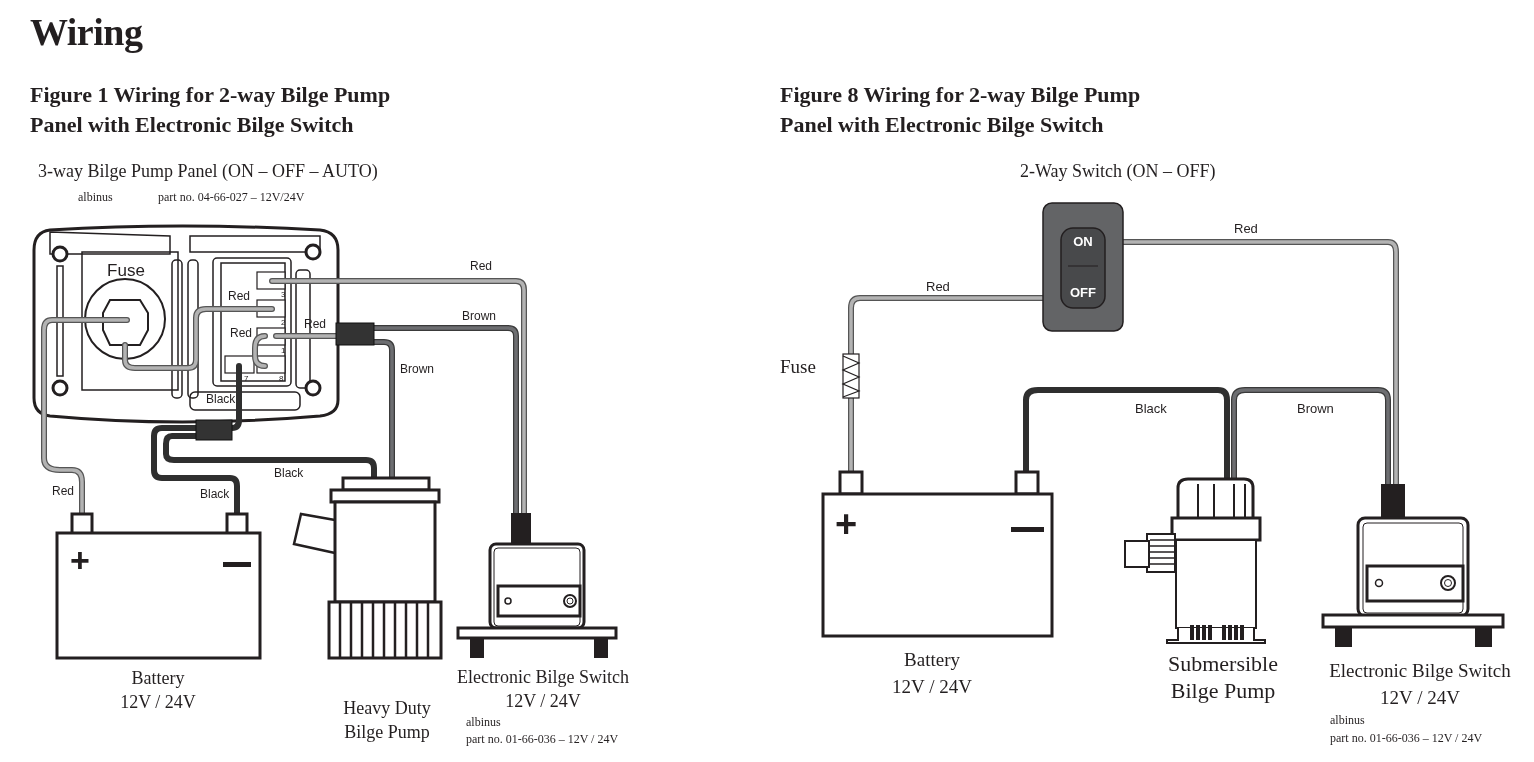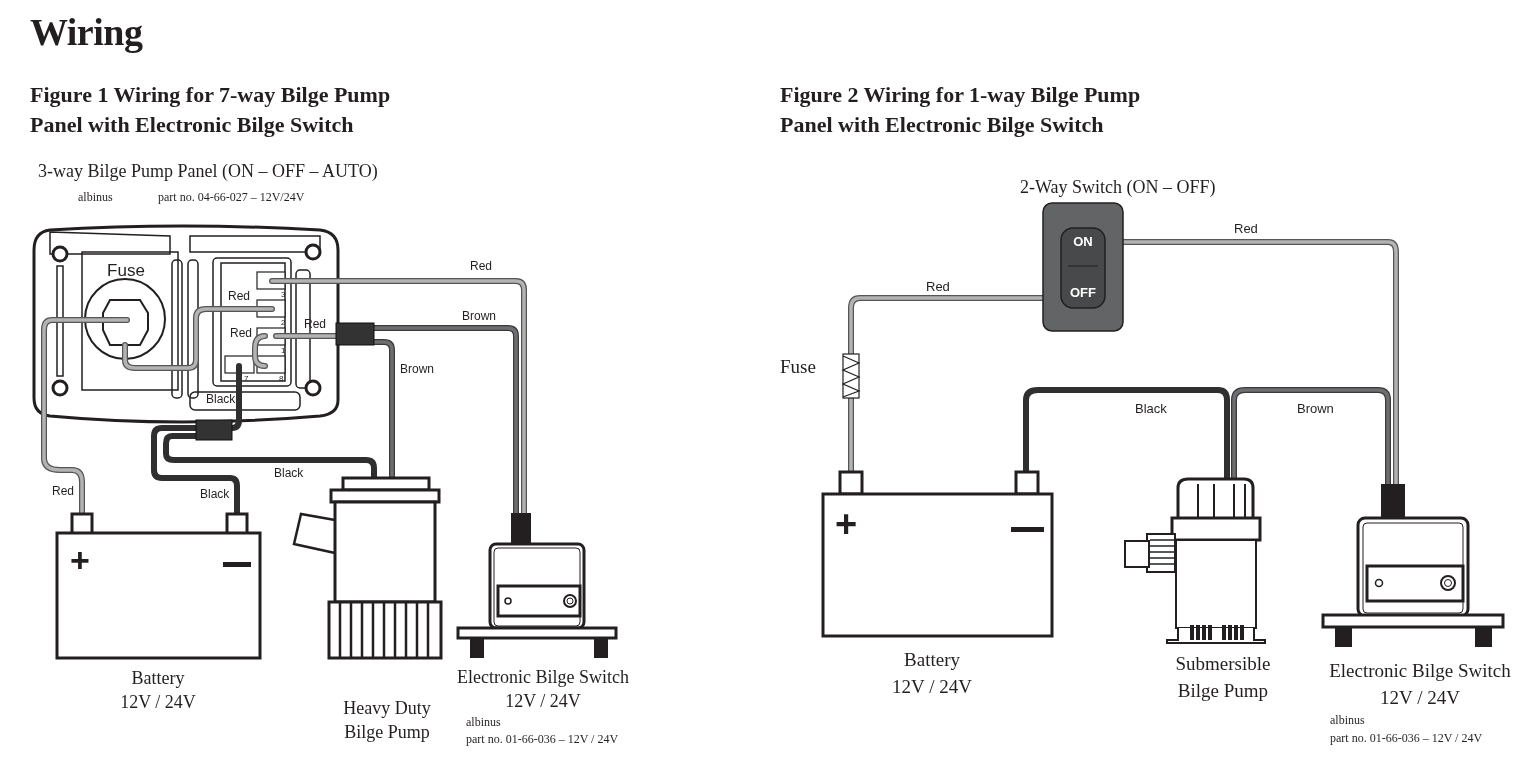--- a/index.html
+++ b/index.html
@@ -12,26 +12,26 @@
   .small { font-size: 12px; line-height: 17px; }
   svg#diagram { position: absolute; left: 0; top: 0; }
   svg text { font-family: "Liberation Sans", "DejaVu Sans", sans-serif; fill: #231f20; }
 </style>
 </head>
 <body>
 
 <div class="abs page-title">Wiring</div>
 
 <div class="abs fig-title" style="left:30px; top:80px;">
-  <div>Figure 1  Wiring for 7-way Bilge Pump</div>
+  <div>Figure 1  Wiring for 2-way Bilge Pump</div>
   <div>Panel with Electronic Bilge Switch</div>
 </div>
 
 <div class="abs fig-title" style="left:780px; top:80px;">
-  <div>Figure 2  Wiring for 1-way Bilge Pump</div>
+  <div>Figure 8  Wiring for 2-way Bilge Pump</div>
   <div>Panel with Electronic Bilge Switch</div>
 </div>
 
 <div class="abs" style="left:38px; top:161px; font-size:18px;">3-way Bilge Pump Panel (ON – OFF – AUTO)</div>
 <div class="abs small" style="left:78px; top:189px;">albinus</div>
 <div class="abs small" style="left:158px; top:189px;">part no. 04-66-027 – 12V/24V</div>
 
 <div class="abs comp-label" style="left:58px; top:666px; width:200px;">
   <div>Battery</div>
   <div>12V / 24V</div>
@@ -42,29 +42,29 @@
   <div>Bilge Pump</div>
 </div>
 
 <div class="abs comp-label" style="left:443px; top:665px; width:200px;">
   <div>Electronic Bilge Switch</div>
   <div>12V / 24V</div>
 </div>
 <div class="abs small" style="left:466px; top:714px;">albinus</div>
 <div class="abs small" style="left:466px; top:731px;">part no. 01-66-036 – 12V / 24V</div>
 
-<div class="abs" style="left:1020px; top:161px; font-size:18px;margin-top:16px;">2-Way Switch (ON – OFF)</div>
+<div class="abs" style="left:1020px; top:161px; font-size:18px;">2-Way Switch (ON – OFF)</div>
 <div class="abs" style="left:780px; top:356px; font-size:19px;">Fuse</div>
 
 <div class="abs comp-label" style="left:832px; top:646px; width:200px; font-size:19px; line-height:27px;">
   <div>Battery</div>
   <div>12V / 24V</div>
 </div>
 
-<div class="abs comp-label" style="left:1160px; top:650px; width:126px; font-size:19px; line-height:27px;">
+<div class="abs comp-label" style="left:1160px; top:650px; width:126px; font-size:22px; line-height:27px;">
   <div>Submersible</div>
   <div>Bilge Pump</div>
 </div>
 
 <div class="abs comp-label" style="left:1310px; top:657px; width:220px; font-size:19px; line-height:27px;">
   <div>Electronic Bilge Switch</div>
   <div>12V / 24V</div>
 </div>
 <div class="abs small" style="left:1330px; top:712px;">albinus</div>
 <div class="abs small" style="left:1330px; top:730px;">part no. 01-66-036 – 12V / 24V</div>

